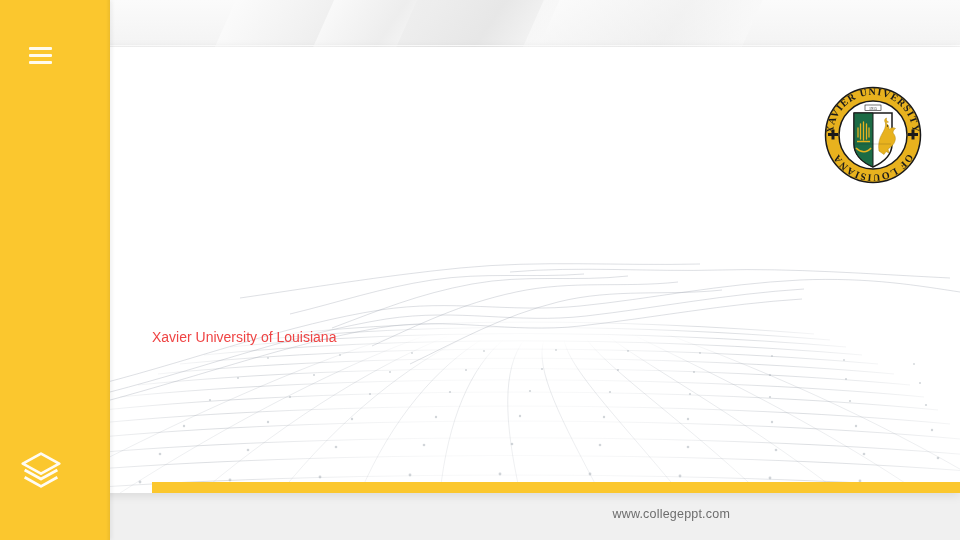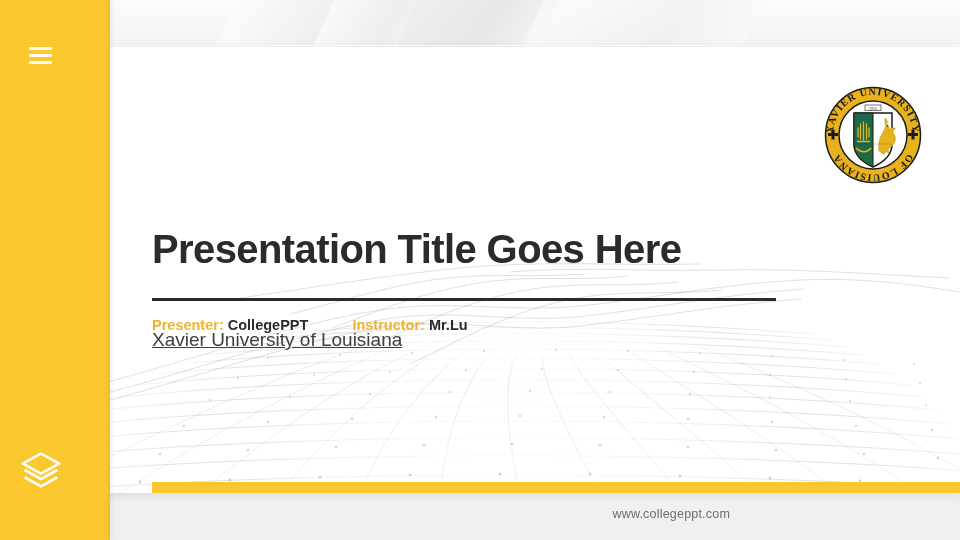--- a/index.html
+++ b/index.html
@@ -82,21 +82,21 @@
     margin-top:27px; width:624px; height:3px; background:#2b2b2b;
   }
 
   .meta { margin-top:16px; font-size:14.5px; font-weight:bold; white-space:nowrap; }
   .meta .lbl { color:#f0b428; }
   .meta .val { color:#2b2b2b; }
   .meta .gap { display:inline-block; width:36px; }
 
   .org {
     position:absolute; left:72px; top:282px; z-index:3;
-    font-size:19px; color:#404040; white-space:nowrap;text-decoration:underline;
+    font-size:14px; color:#ef4444; white-space:nowrap;
   }
 
   
   .foot-bar {
     position:absolute; left:72px; bottom:0; width:808px; height:11px;
     background:#fbc72e; z-index:5;
   }
 
   
   .footer {
@@ -311,33 +311,20 @@
                  C 130 78, 133 83, 132 89 C 136 85, 141 84, 145 87
                  C 142 89, 140 92, 140 96 C 144 100, 146 106, 144 112
                  C 142 119, 136 124, 130 128 L 132 136 L 126 133 L 122 139 Z"></path>
         <path d="M125 76 C 122 72, 123 67, 127 66 C 126 70, 128 73, 131 74 Z"></path>
       </g>
       <circle cx="129" cy="82" r="1.4" fill="#1a1a1a"></circle>
 
       <path d="M64 118 H136" stroke="#1a1a1a" stroke-width="1" opacity=".35"></path>
     </svg>
 
-    <div class="slide-body">
-      <div class="title">Presentation Title Goes Here</div>
-
-      <div class="rule"></div>
-
-      <div class="meta">
-        <span class="lbl">Presenter:</span>
-        <span class="val">CollegePPT</span>
-        <span class="gap"></span>
-        <span class="lbl">Instructor:</span>
-        <span class="val">Mr.Lu</span>
-      </div>
-    </div>
 
     <div class="org">Xavier University of Louisiana</div>
 
     <div class="foot-bar"></div>
   </div>
 
   <div class="footer">
     <div class="footer-url">www.collegeppt.com</div>
   </div>
 

